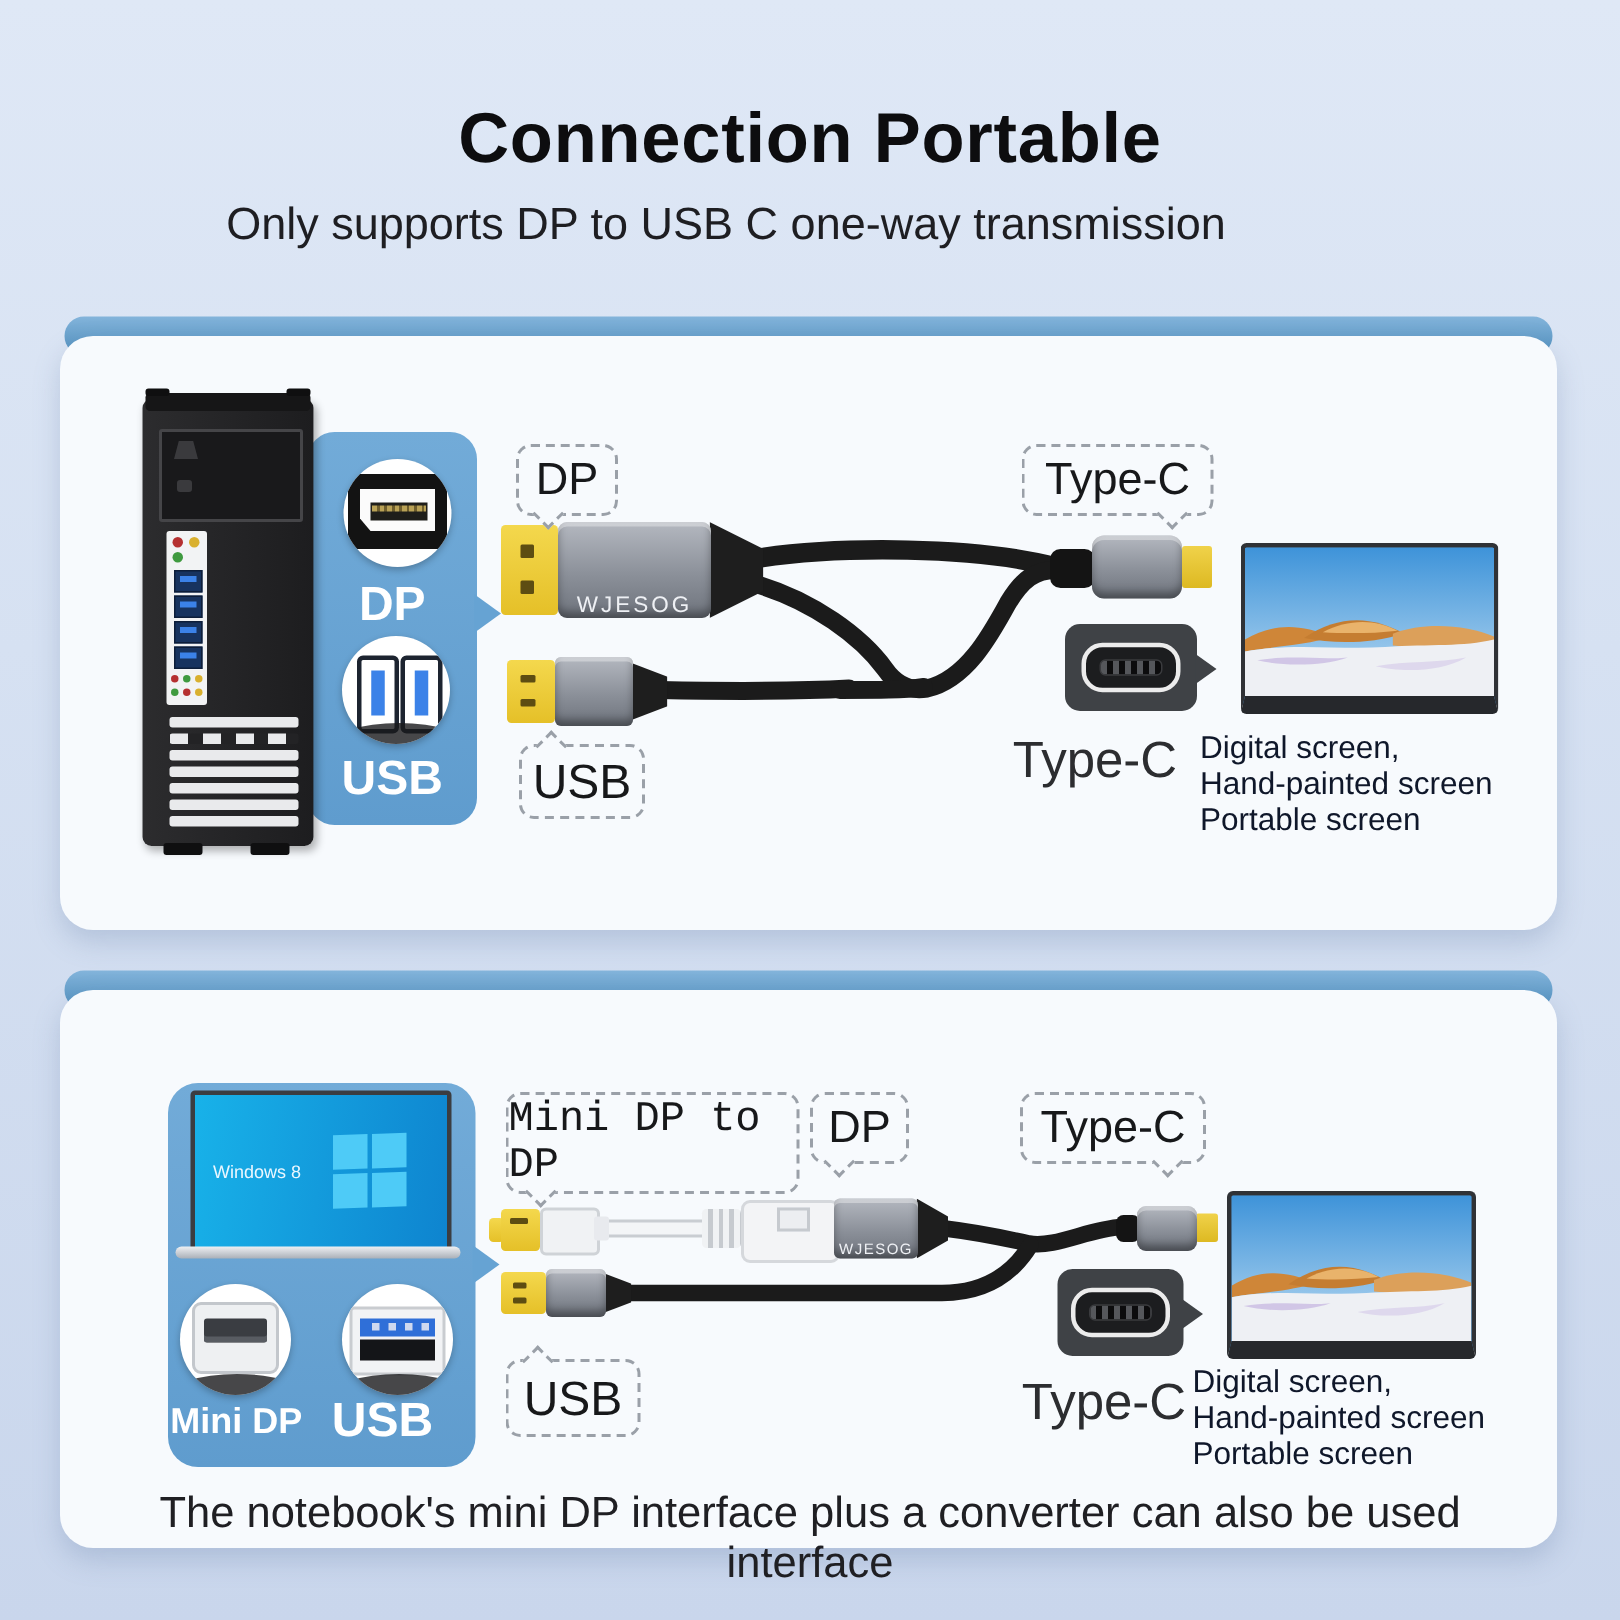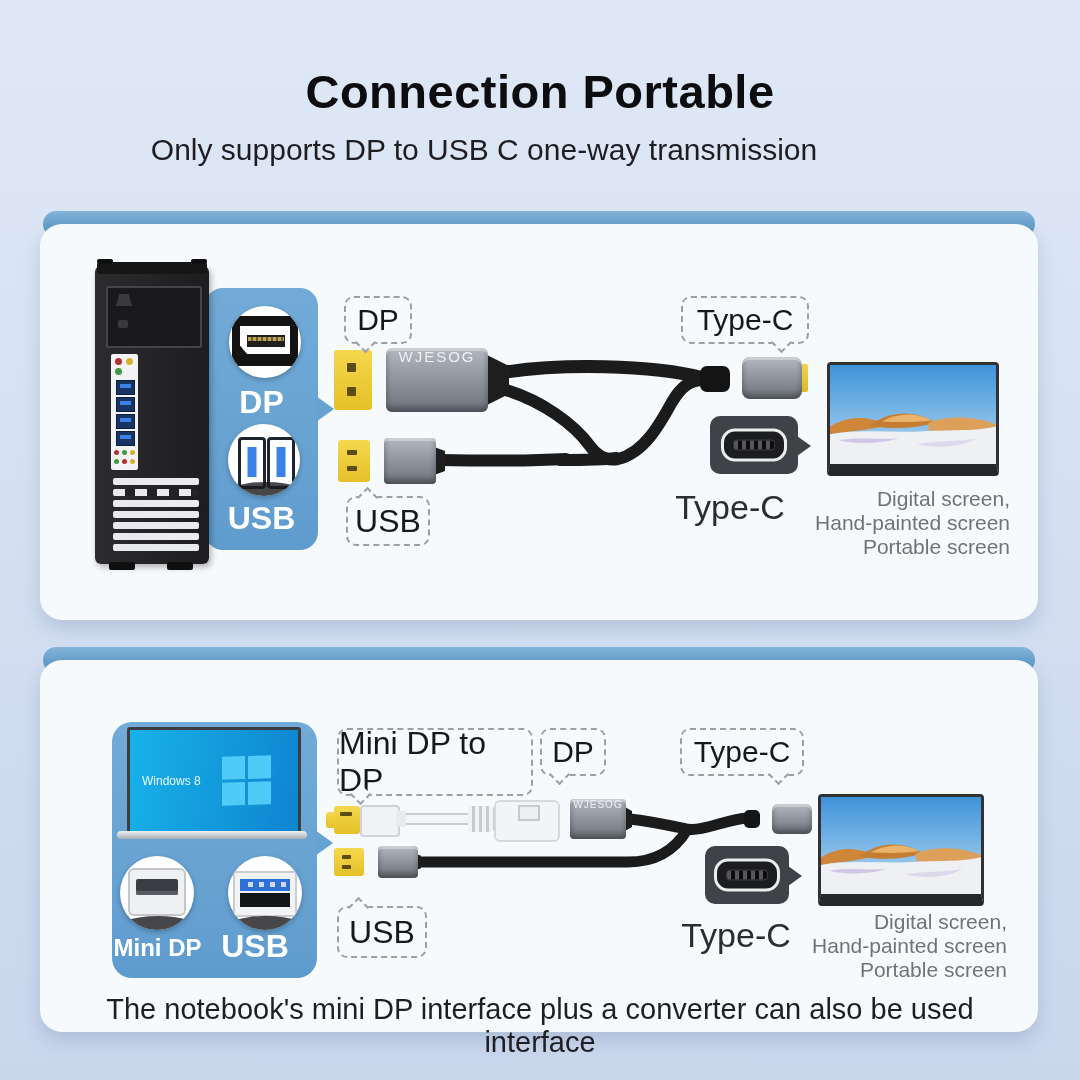--- a/index.html
+++ b/index.html
@@ -22,39 +22,39 @@
   
   .bubble{position:absolute;border:2px dashed #9aa0a8;border-radius:10px;background:#f7fafd;
           display:flex;align-items:center;justify-content:center;color:#17181a;z-index:40;}
   .tail{position:absolute;width:13px;height:13px;background:#f7fafd;transform:rotate(45deg);}
   .tail.down{bottom:-8px;border-right:2px dashed #9aa0a8;border-bottom:2px dashed #9aa0a8;}
   .tail.up{top:-8px;border-left:2px dashed #9aa0a8;border-top:2px dashed #9aa0a8;}
   
   .plug-yellow{position:absolute;background:linear-gradient(180deg,#f4d84d,#e5c028);border-radius:3px;z-index:30;}
   .contact{position:absolute;background:#5d4d12;border-radius:1px;}
   .conn-gray{position:absolute;background:linear-gradient(180deg,#b4b8c0,#8b9099 55%,#6e737c);border-radius:6px;
-             display:flex;align-items:flex-start;justify-content:center;z-index:30;
-             box-shadow:inset 0 3px 0 rgba(255,255,255,.35), inset 0 -4px 6px rgba(0,0,0,.35);margin-left:14px;}
+             display:flex;align-items:flex-end;justify-content:center;z-index:30;
+             box-shadow:inset 0 3px 0 rgba(255,255,255,.35), inset 0 -4px 6px rgba(0,0,0,.35);}
   .brand{color:#eef0f4;letter-spacing:2px;font-weight:400;}
   .taper{position:absolute;background:#1e1e1e;z-index:29;}
   .tipc-relief{position:absolute;background:#141414;border-radius:7px;z-index:30;}
   .tip-yellow{position:absolute;background:linear-gradient(180deg,#f0d24a,#ddb922);border-radius:2px;z-index:29;}
   
   .tile{position:absolute;background:#3f4246;border-radius:10px;z-index:20;}
   .tile .tri{position:absolute;right:-13px;top:20px;width:0;height:0;
        border-top:10px solid transparent;border-bottom:10px solid transparent;border-left:14px solid #3f4246;}
   .tile .oval{position:absolute;left:50%;top:50%;transform:translate(-50%,-50%);
        width:60px;height:27px;border-radius:14px;border:3px solid #ececec;background:#1c1d1f;}
   .tile .slot{position:absolute;left:50%;top:50%;transform:translate(-50%,-50%);
        width:40px;height:9px;border-radius:4px;background:repeating-linear-gradient(90deg,#55575b 0 4px,#0c0c0d 4px 8px);border:1px solid #3a3b3e;}
   .typec-port-label{position:absolute;text-align:center;font-size:34px;color:#2c2d30;}
   
   .monitor{position:absolute;border:3px solid #303236;border-bottom:12px solid #26282c;border-radius:4px;overflow:hidden;background:#4a97d8;z-index:20;}
   .monitor svg{display:block;width:100%;height:100%;}
-  .mon-caption{position:absolute;text-align:right;font-size:21px;line-height:24px;color:#737373;}
+  .mon-caption{position:absolute;text-align:left;font-size:21px;line-height:24px;color:#0f172a;}
   
   .tower{position:absolute;left:95px;top:266px;width:114px;height:298px;background:linear-gradient(90deg,#2c2c2e,#1d1d1f);border-radius:6px;z-index:10;box-shadow:2px 3px 6px rgba(0,0,0,.3);}
   .tower .cap{position:absolute;left:2px;top:-4px;width:110px;height:12px;background:#161617;border-radius:3px;}
   .tower .cap:before,.tower .cap:after{content:"";position:absolute;top:-3px;width:16px;height:5px;background:#0f0f10;border-radius:2px;}
   .tower .cap:before{left:0;} .tower .cap:after{right:0;}
   .tower .psu{position:absolute;left:11px;top:20px;width:92px;height:58px;border:2px solid #454548;background:#19191b;border-radius:2px;}
   .tower .psu .sock{position:absolute;left:8px;top:6px;width:16px;height:12px;background:#3a3a3d;clip-path:polygon(20% 0,80% 0,100% 100%,0 100%);}
   .tower .psu .btn{position:absolute;left:10px;top:32px;width:10px;height:8px;background:#3a3a3d;border-radius:2px;}
   .tower .io{position:absolute;left:16px;top:88px;width:27px;height:116px;background:#f2f3f4;border-radius:2px;}
   .tower .io .d{position:absolute;width:7px;height:7px;border-radius:50%;}
@@ -307,21 +307,21 @@
   <span class="contact" style="left:8px;top:7px;width:9px;height:4px;"></span>
   <span class="contact" style="left:8px;top:17px;width:9px;height:4px;"></span>
 </div>
 <div class="conn-gray" style="left:364px;top:846px;width:40px;height:32px;border-radius:4px;"></div>
 <div class="taper" style="left:403px;top:849px;width:18px;height:26px;clip-path:polygon(0 0,100% 26%,100% 74%,0 100%);"></div>
 
 <div class="tipc-relief" style="left:744px;top:810px;width:16px;height:18px;border-radius:5px;"></div>
 <div class="conn-gray" style="left:758px;top:804px;width:40px;height:30px;border-radius:6px;"></div>
 <div class="tip-yellow" style="left:797px;top:809px;width:15px;height:19px;"></div>
 
-<div class="bubble" style="left:337px;top:728px;width:192px;height:64px;font-size:32px;">
+<div class="bubble" style="left:337px;top:728px;width:192px;height:64px;font-size:28px;font-family:Liberation Mono, monospace;">
   <span>Mini DP to DP</span>
   <span class="tail down" style="left:14px;"></span>
 </div>
 <div class="bubble" style="left:540px;top:728px;width:62px;height:44px;font-size:30px;">
   <span>DP</span>
   <span class="tail down" style="left:10px;"></span>
 </div>
 <div class="bubble" style="left:680px;top:728px;width:120px;height:44px;font-size:30px;">
   <span>Type-C</span>
   <span class="tail down" style="right:16px;"></span>

